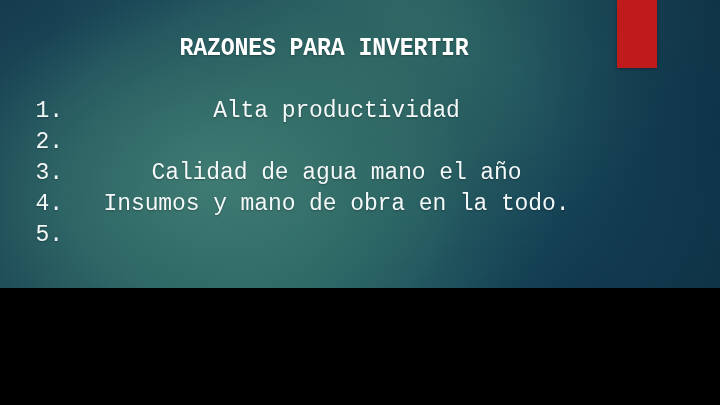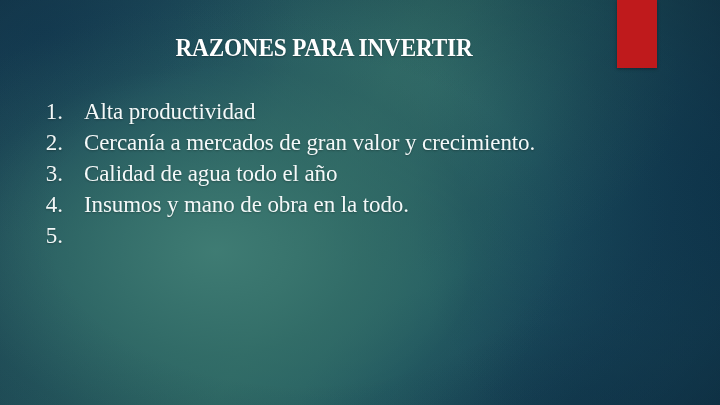--- a/index.html
+++ b/index.html
@@ -3,23 +3,23 @@
 <meta charset="utf-8">
 <style>
   html, body {
     margin: 0;
     padding: 0;
     background: #000;
   }
   #slide {
     position: relative;
     width: 720px;
-    height: 405px;
+    height: 288px;
     overflow: hidden;
-    font-family: Liberation Serif, serif;
+    font-family: Liberation Mono, monospace;
     
     background-color: #1d4b5c;
     background-image:
       radial-gradient(ellipse 420px 300px at 30% 62%, rgba(64,125,116,0.95) 0%, rgba(52,110,104,0.70) 35%, rgba(40,90,92,0.25) 62%, rgba(30,70,82,0) 82%),
       radial-gradient(ellipse 330px 230px at 58% 22%, rgba(52,106,102,0.55) 0%, rgba(40,88,92,0.22) 55%, rgba(30,70,82,0) 80%),
       radial-gradient(ellipse 300px 240px at 6% 8%, rgba(20,62,86,0.85) 0%, rgba(22,66,88,0.35) 55%, rgba(24,70,90,0) 85%),
       radial-gradient(ellipse 420px 420px at 104% 48%, rgba(15,58,82,0.98) 0%, rgba(18,62,84,0.55) 45%, rgba(22,68,88,0) 80%),
       radial-gradient(ellipse 380px 200px at 86% 104%, rgba(17,58,80,0.85) 0%, rgba(20,64,86,0.30) 55%, rgba(24,70,90,0) 85%),
       linear-gradient(118deg, #1c4458 0%, #255a63 26%, #2e6b67 46%, #256065 64%, #1a4458 84%, #153d53 100%);
   }
@@ -79,20 +79,21 @@
   }
   .item-text {
     flex: 1 1 auto;
     color: #f4f9f9;
     font-size: 23px;
     line-height: 31px;
     font-weight: normal;
     letter-spacing: -0.1px;
     text-shadow: 0 1px 2px rgba(0,0,0,0.28);
     max-width: 505px;
+    text-align: center;
   }
 </style>
 </head>
 <body>
 
 <div id="slide">
 
   <div id="vignette"></div>
 
   <div id="accent-bar"></div>
@@ -101,26 +102,25 @@
 
   <div id="body-list">
 
     <div class="list-item">
       <span class="item-marker">1.</span>
       <span class="item-text">Alta productividad</span>
     </div>
 
     <div class="list-item">
       <span class="item-marker">2.</span>
-      <span class="item-text">Cercanía a mercados de gran valor y crecimiento.</span>
     </div>
 
     <div class="list-item">
       <span class="item-marker">3.</span>
-      <span class="item-text">Calidad de agua todo el año</span>
+      <span class="item-text">Calidad de agua mano el año</span>
     </div>
 
     <div class="list-item">
       <span class="item-marker">4.</span>
       <span class="item-text">Insumos y mano de obra en la todo.</span>
     </div>
 
     <div class="list-item">
       <span class="item-marker">5.</span>
     </div>

